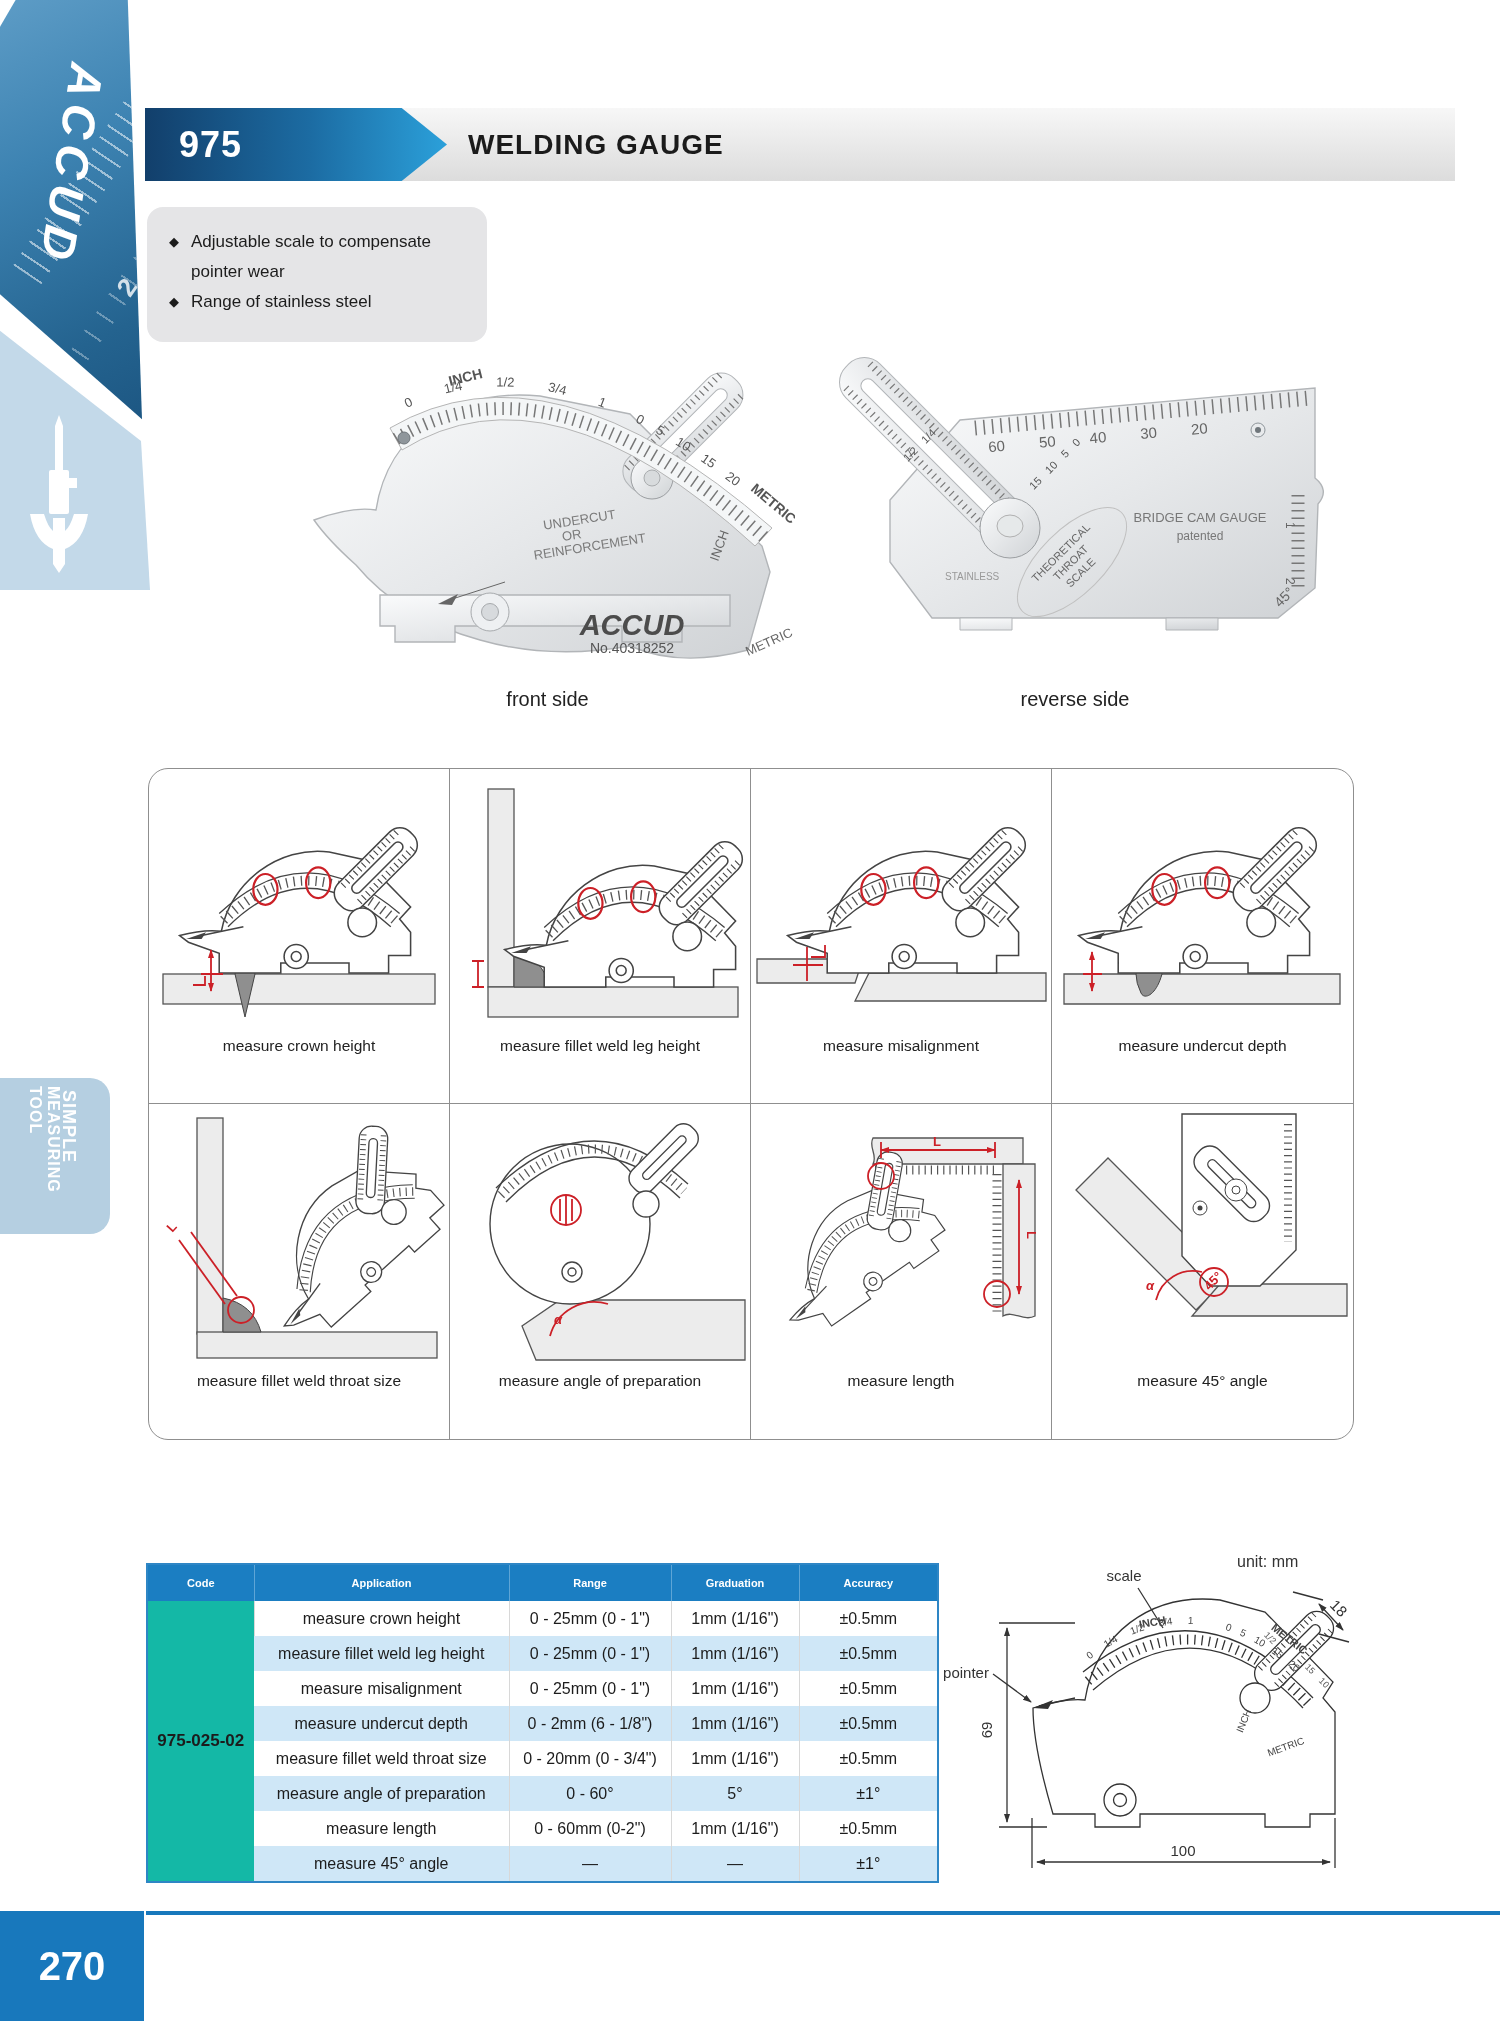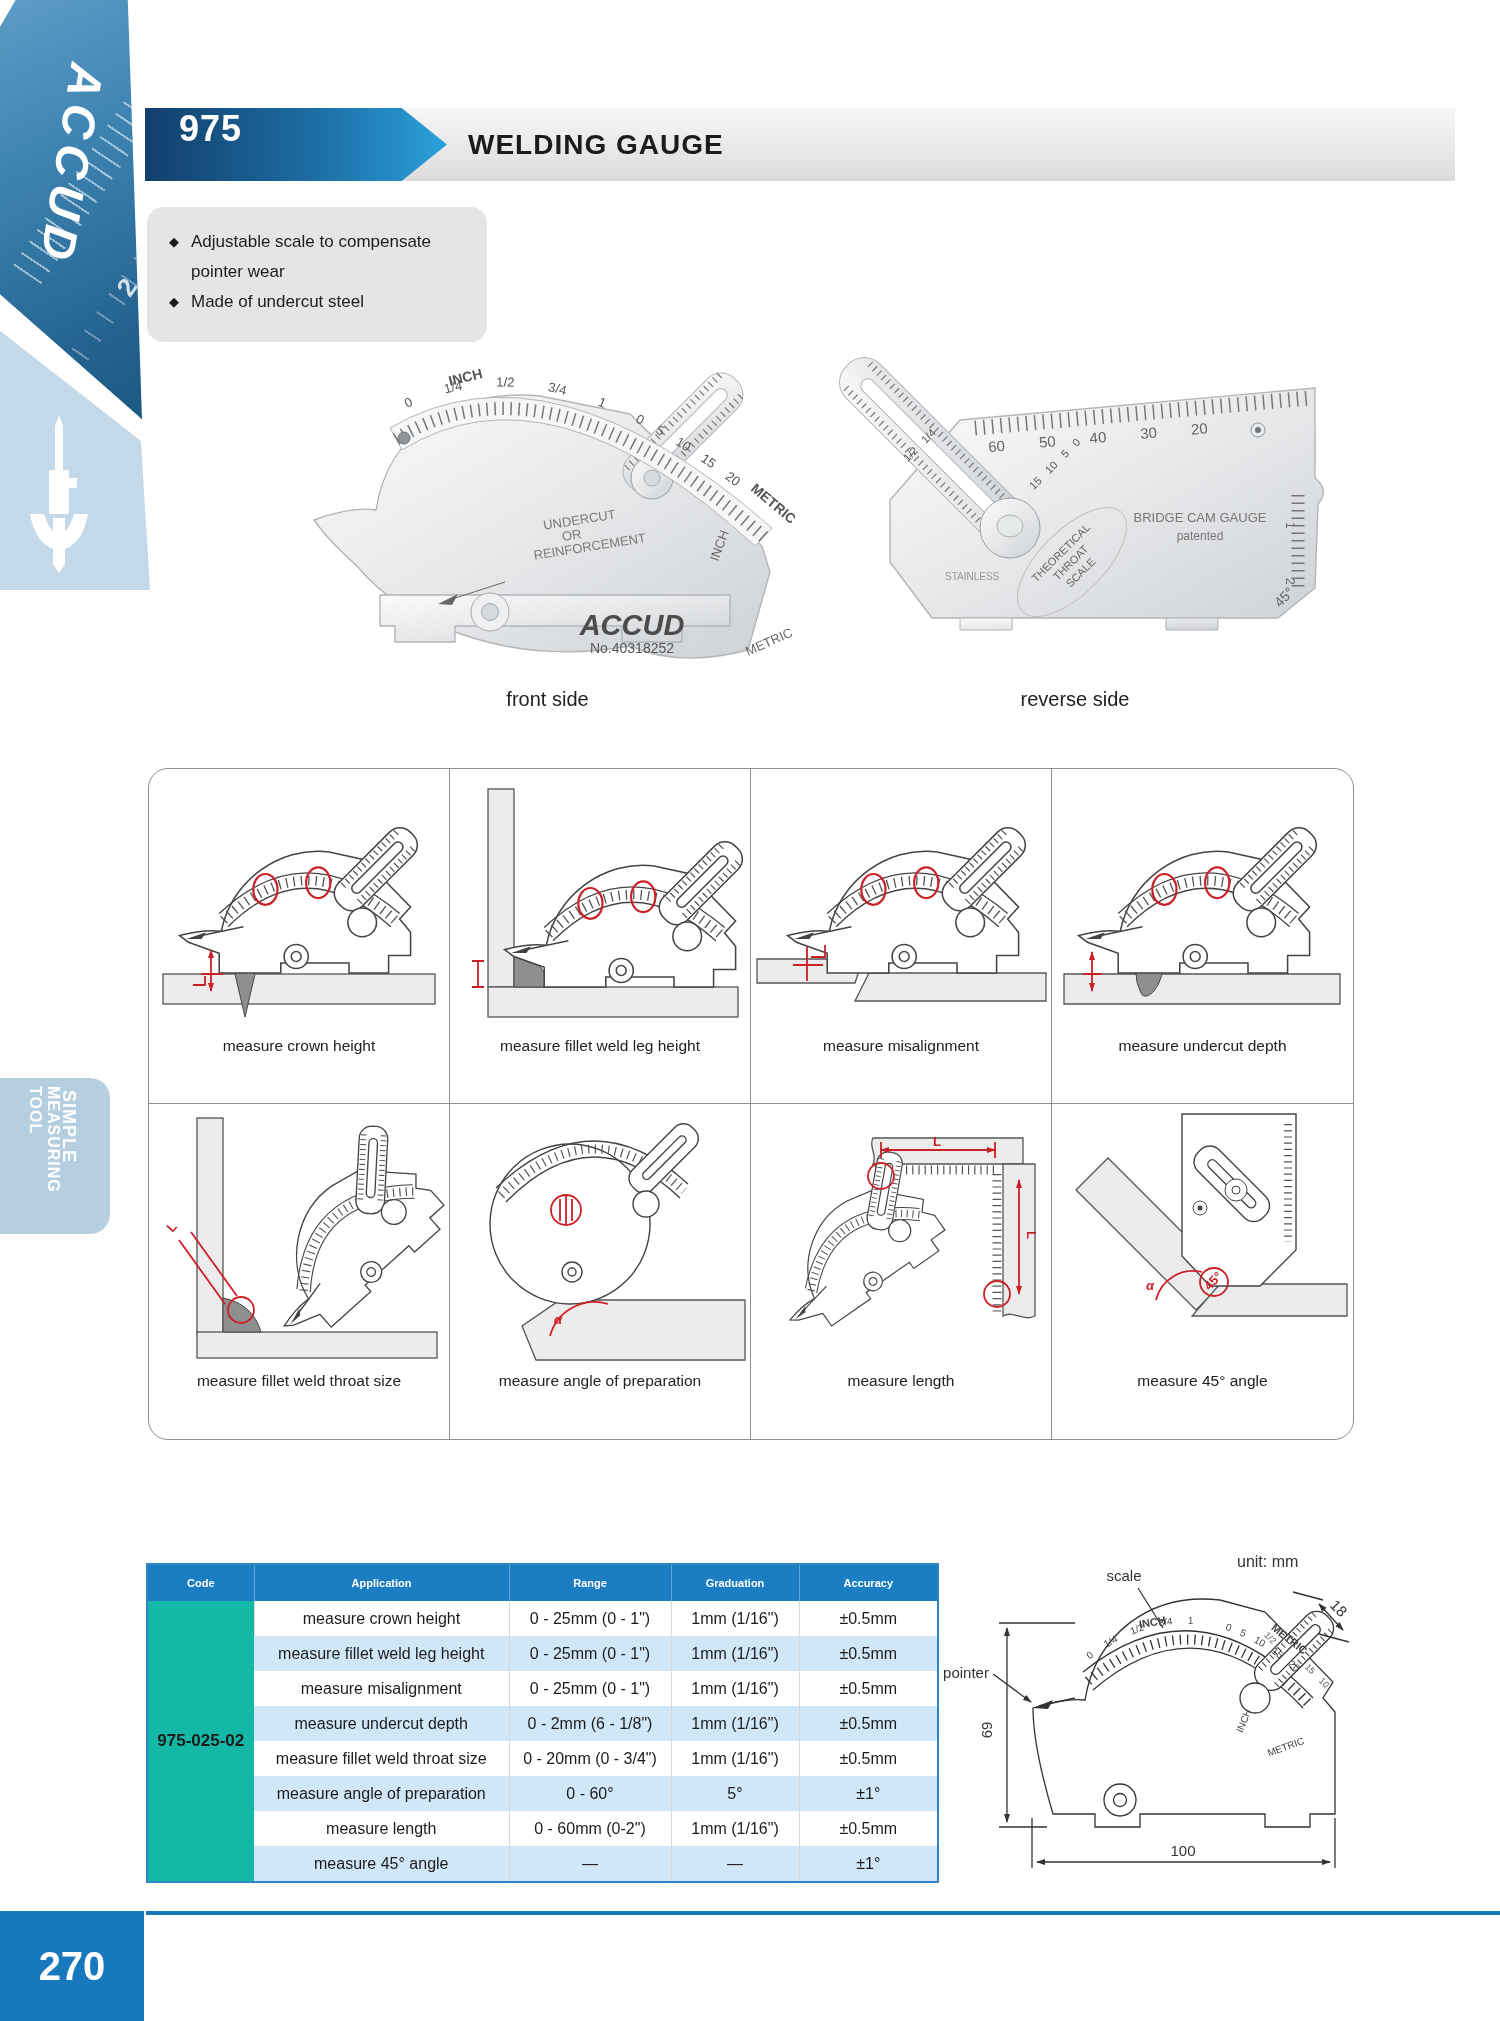--- a/index.html
+++ b/index.html
@@ -23,21 +23,21 @@
   .corner-wedge{left:0;top:292px;width:150px;height:298px;
     clip-path:polygon(0 13%,94% 50%,100% 100%,0 100%);background:#c3d9e9;}
   .caliper{position:absolute;left:24px;top:118px;}
 
   
   .hdr-band{left:145px;top:108px;width:1310px;height:73px;
     background:linear-gradient(180deg,#f7f7f7,#dcdcdc);}
   .hdr-arrow{left:145px;top:108px;width:302px;height:73px;
     background:linear-gradient(90deg,#123f6b,#1c6ca3 55%,#2ba0da);
     clip-path:polygon(0 0,85% 0,100% 50%,85% 100%,0 100%);
-    display:flex;}
+    display:flex;align-items:center;}
   .hdr-model{margin-left:34px;color:#fff;font-size:36px;font-weight:bold;letter-spacing:1px;}
   .hdr-title{left:468px;top:108px;height:73px;display:flex;align-items:center;
     font-size:28px;font-weight:bold;letter-spacing:1px;color:#1b1b1b;}
 
   
   .features{left:147px;top:207px;width:340px;height:135px;background:#e5e5e7;
     border-radius:16px;padding:20px 22px;box-sizing:border-box;font-size:17px;line-height:1.75;}
   .feature{display:flex;}
   .feature .bullet{margin-right:12px;font-size:13px;line-height:2.3;}
 
@@ -155,21 +155,21 @@
   </div>
   <div class="abs hdr-title">WELDING GAUGE</div>
 
   <div class="abs features">
     <div class="feature">
       <span class="bullet">◆</span>
       <span>Adjustable scale to compensate pointer wear</span>
     </div>
     <div class="feature">
       <span class="bullet">◆</span>
-      <span>Made of undercut steel</span>
+      <span>Range of stainless steel</span>
     </div>
   </div>
 
   <svg class="abs" style="left:300px;top:350px" width="495" height="318" viewBox="0 0 495 318">
     <path fill="url(#steel)" class="steel-stroke" stroke-width="1.4" d="M14,170 Q52,156 76,160 C88,82 155,38 240,46 L330,64 L462,196 L470,222 L448,300 Q380,318 330,296 Q250,310 180,290 Q100,268 56,215 Q28,190 14,170 Z"></path>
     <path fill="url(#steel)" class="steel-stroke" stroke-width="1.4" d="M80,245 L430,245 L430,276 L382,276 L382,292 L322,292 L322,276 L155,276 L155,292 L95,292 L95,276 L80,276 Z"></path>
     <circle cx="190" cy="262" r="19" fill="#eef0f2" stroke="#a7aaad"></circle>
     <circle cx="190" cy="262" r="8.5" fill="#d7dadd" stroke="#a7aaad"></circle>
     <g transform="translate(402,64) rotate(45)">
       <rect x="-21" y="-48" width="42" height="150" rx="19" fill="url(#steel)" class="steel-stroke"></rect>

